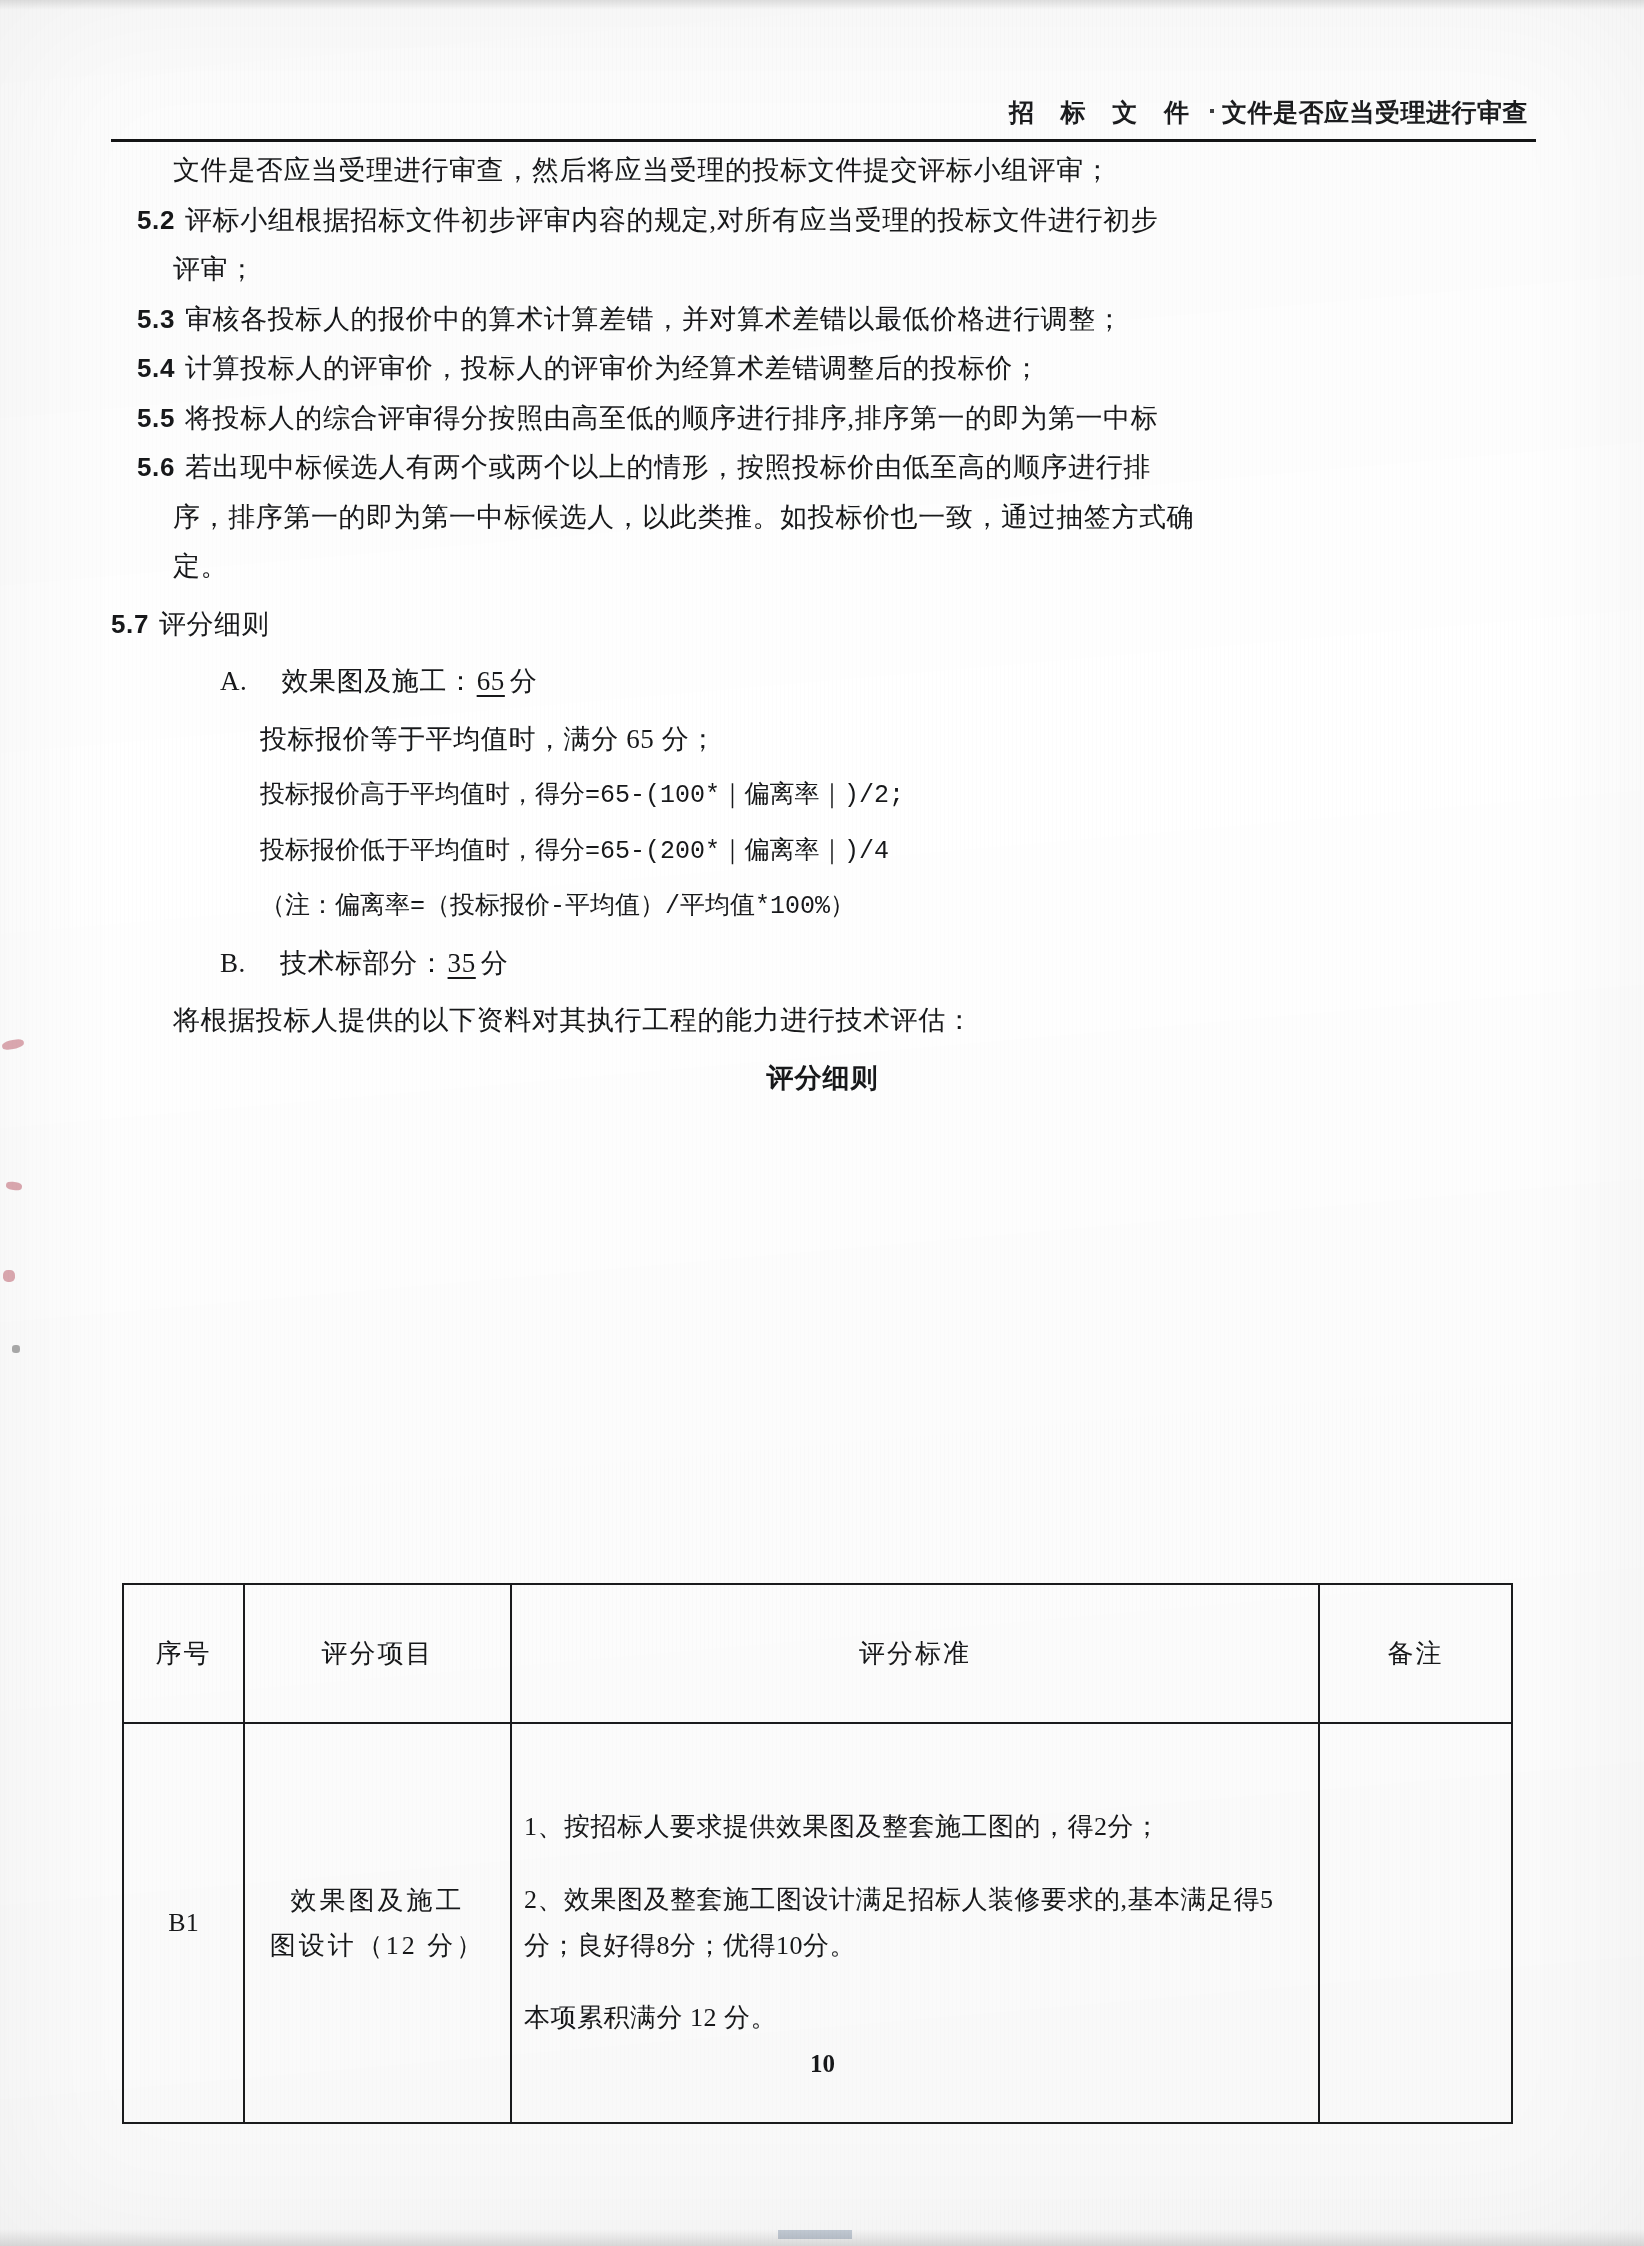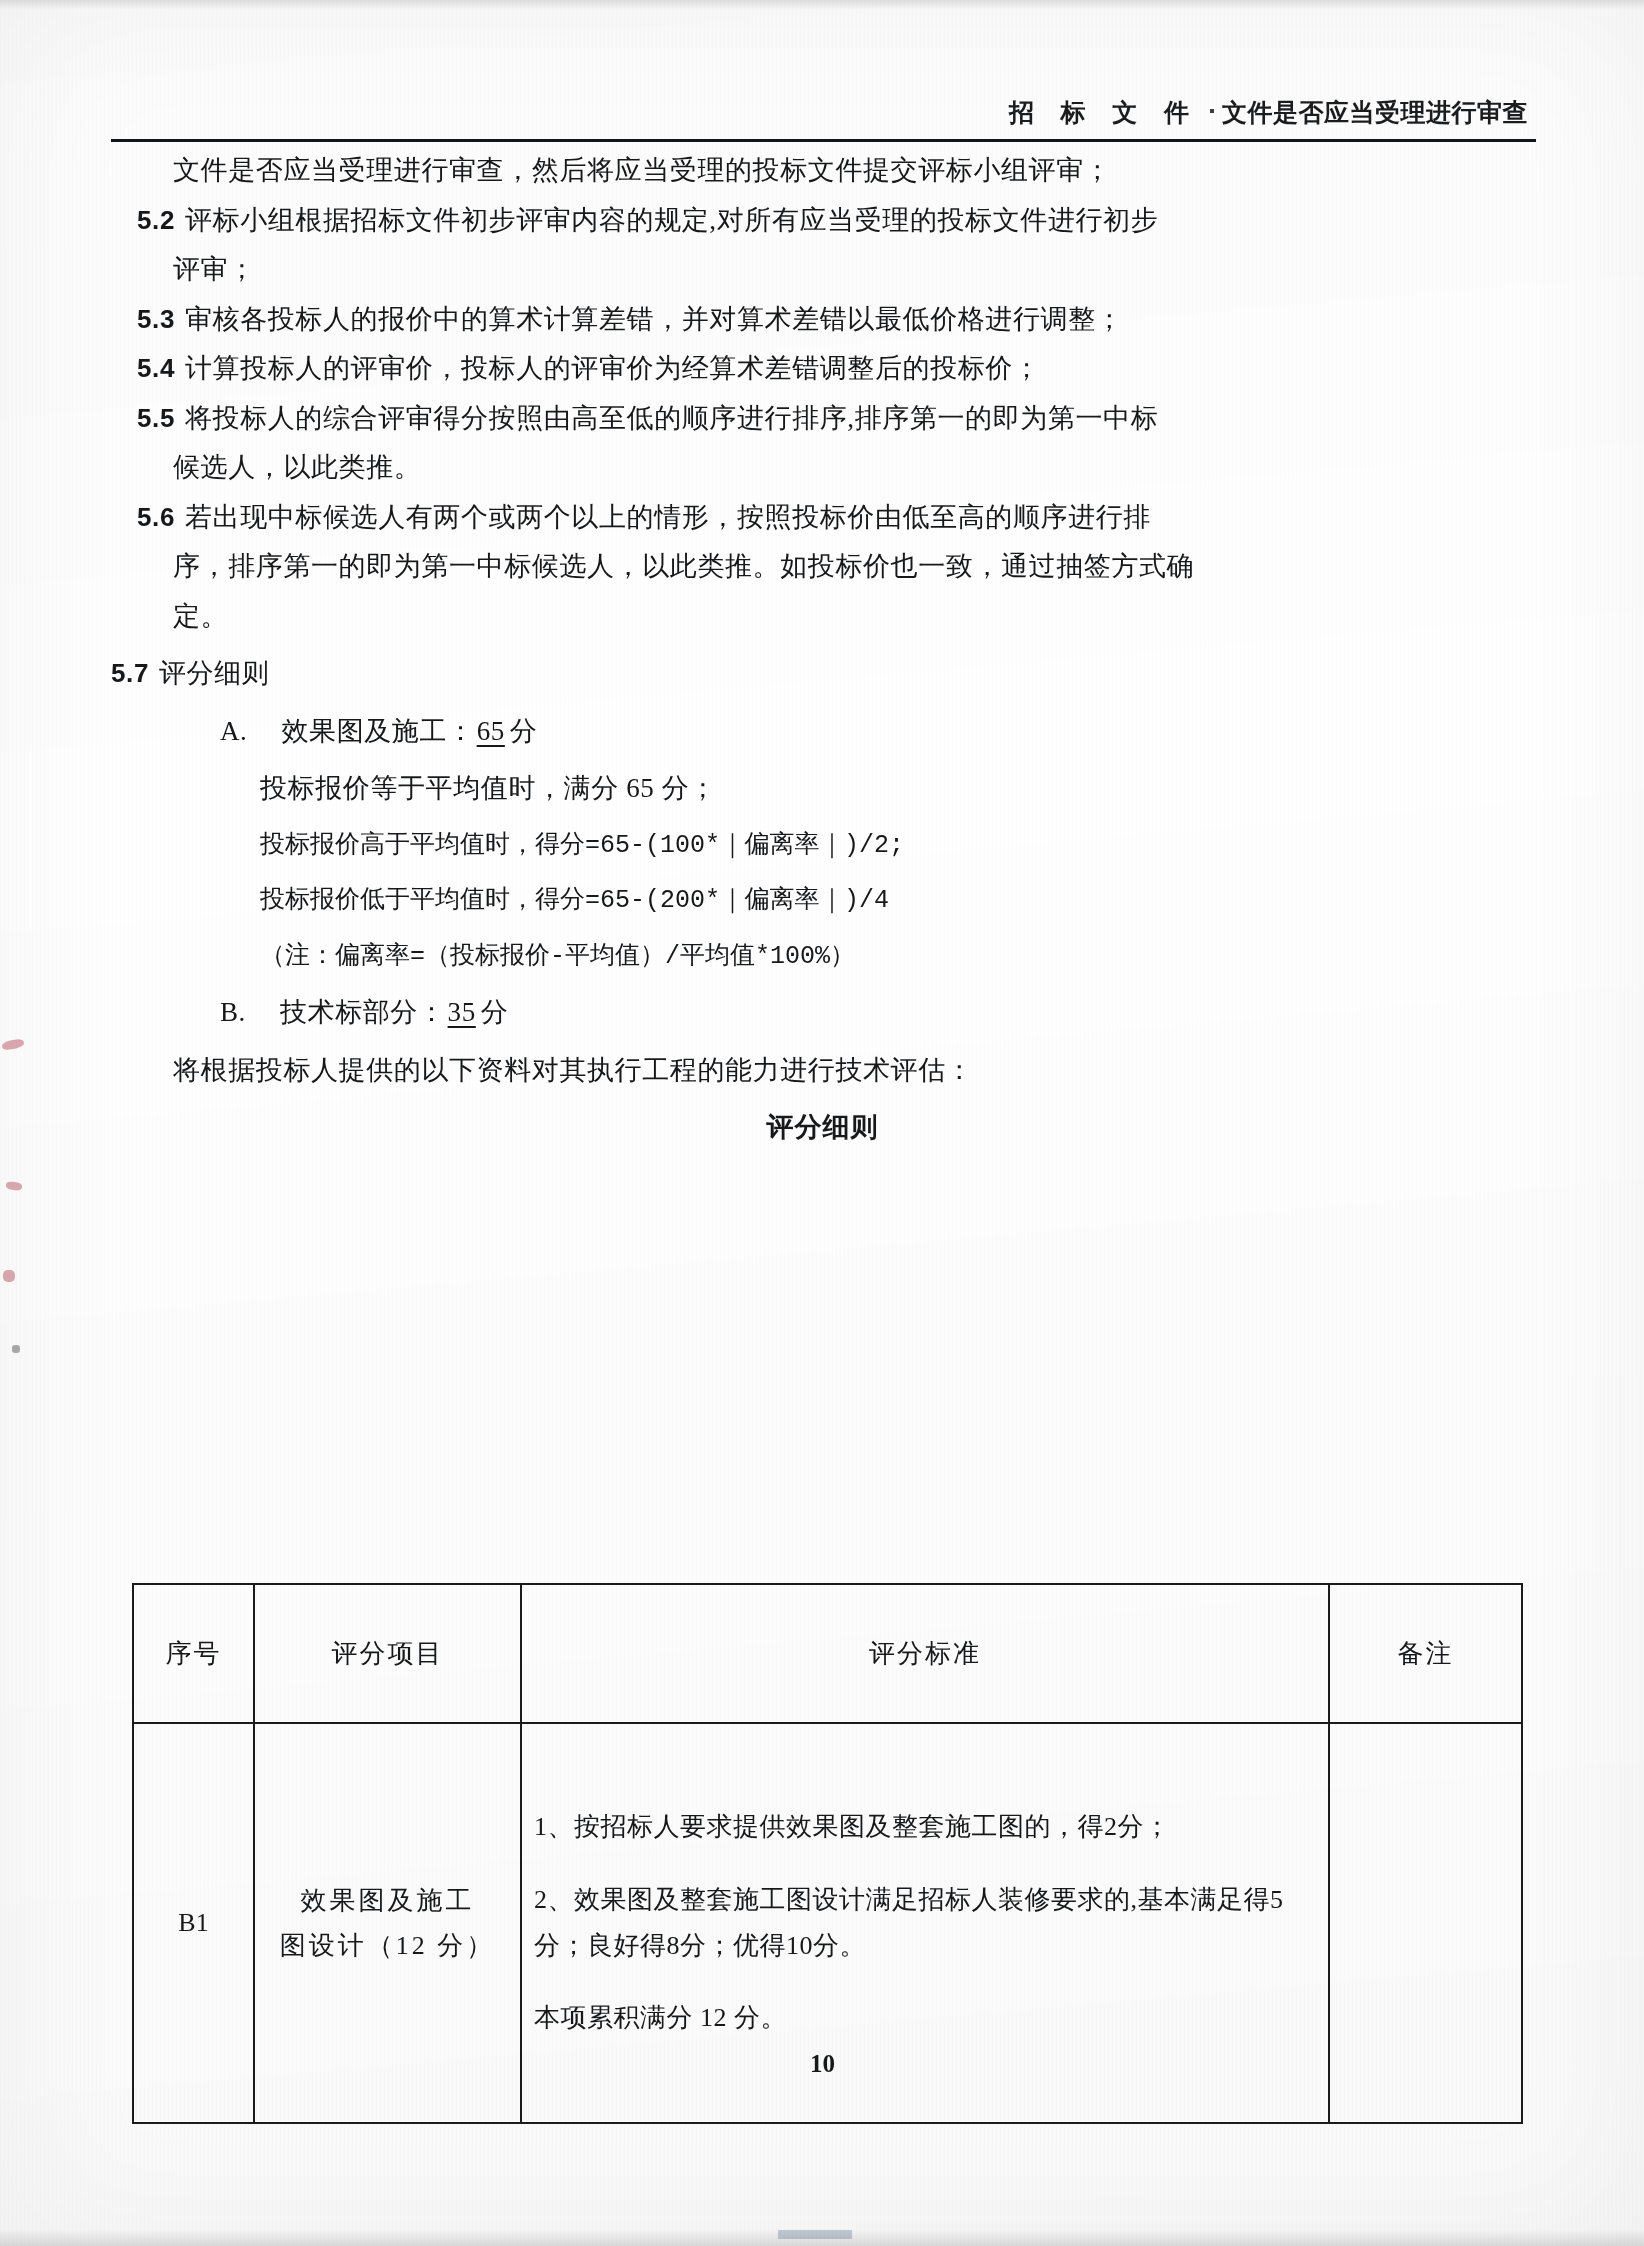--- a/index.html
+++ b/index.html
@@ -132,21 +132,21 @@
   }
   .section-title {
     font-size: 27px;
     font-weight: bold;
     letter-spacing: 1px;
   }
 
   
   .table-wrap {
     position: absolute;
-    left: 132px;
+    left: 122px;
     top: 1583px;
     width: 1389px;
   }
   table.score-table {
     border-collapse: collapse;
     width: 100%;
     table-layout: fixed;
   }
   table.score-table th,
   table.score-table td {
@@ -238,21 +238,20 @@
     <p class="line ind-1">文件是否应当受理进行审查，然后将应当受理的投标文件提交评标小组评审；</p>
 
     <p class="line ind-2"><span class="num">5.2</span><span>评标小组根据招标文件初步评审内容的规定,对所有应当受理的投标文件进行初步</span></p>
     <p class="line ind-1">评审；</p>
 
     <p class="line ind-2"><span class="num">5.3</span><span>审核各投标人的报价中的算术计算差错，并对算术差错以最低价格进行调整；</span></p>
 
     <p class="line ind-2"><span class="num">5.4</span><span>计算投标人的评审价，投标人的评审价为经算术差错调整后的投标价；</span></p>
 
     <p class="line ind-2"><span class="num">5.5</span><span>将投标人的综合评审得分按照由高至低的顺序进行排序,排序第一的即为第一中标</span></p>
-    <p class="line ind-1">候选人，以此类推。</p>
 
     <p class="line ind-2"><span class="num">5.6</span><span>若出现中标候选人有两个或两个以上的情形，按照投标价由低至高的顺序进行排</span></p>
     <p class="line ind-1">序，排序第一的即为第一中标候选人，以此类推。如投标价也一致，通过抽签方式确</p>
     <p class="line ind-1 gap-l">定。</p>
 
     <p class="line ind-0 gap-l"><span class="num">5.7</span><span>评分细则</span></p>
 
     <p class="line ind-3 gap-l"><span class="alpha">A.</span><span>效果图及施工：</span><span class="u-score">65</span><span>分</span></p>
 
     <p class="line ind-4 gap-l">投标报价等于平均值时，满分 65 分；</p>

